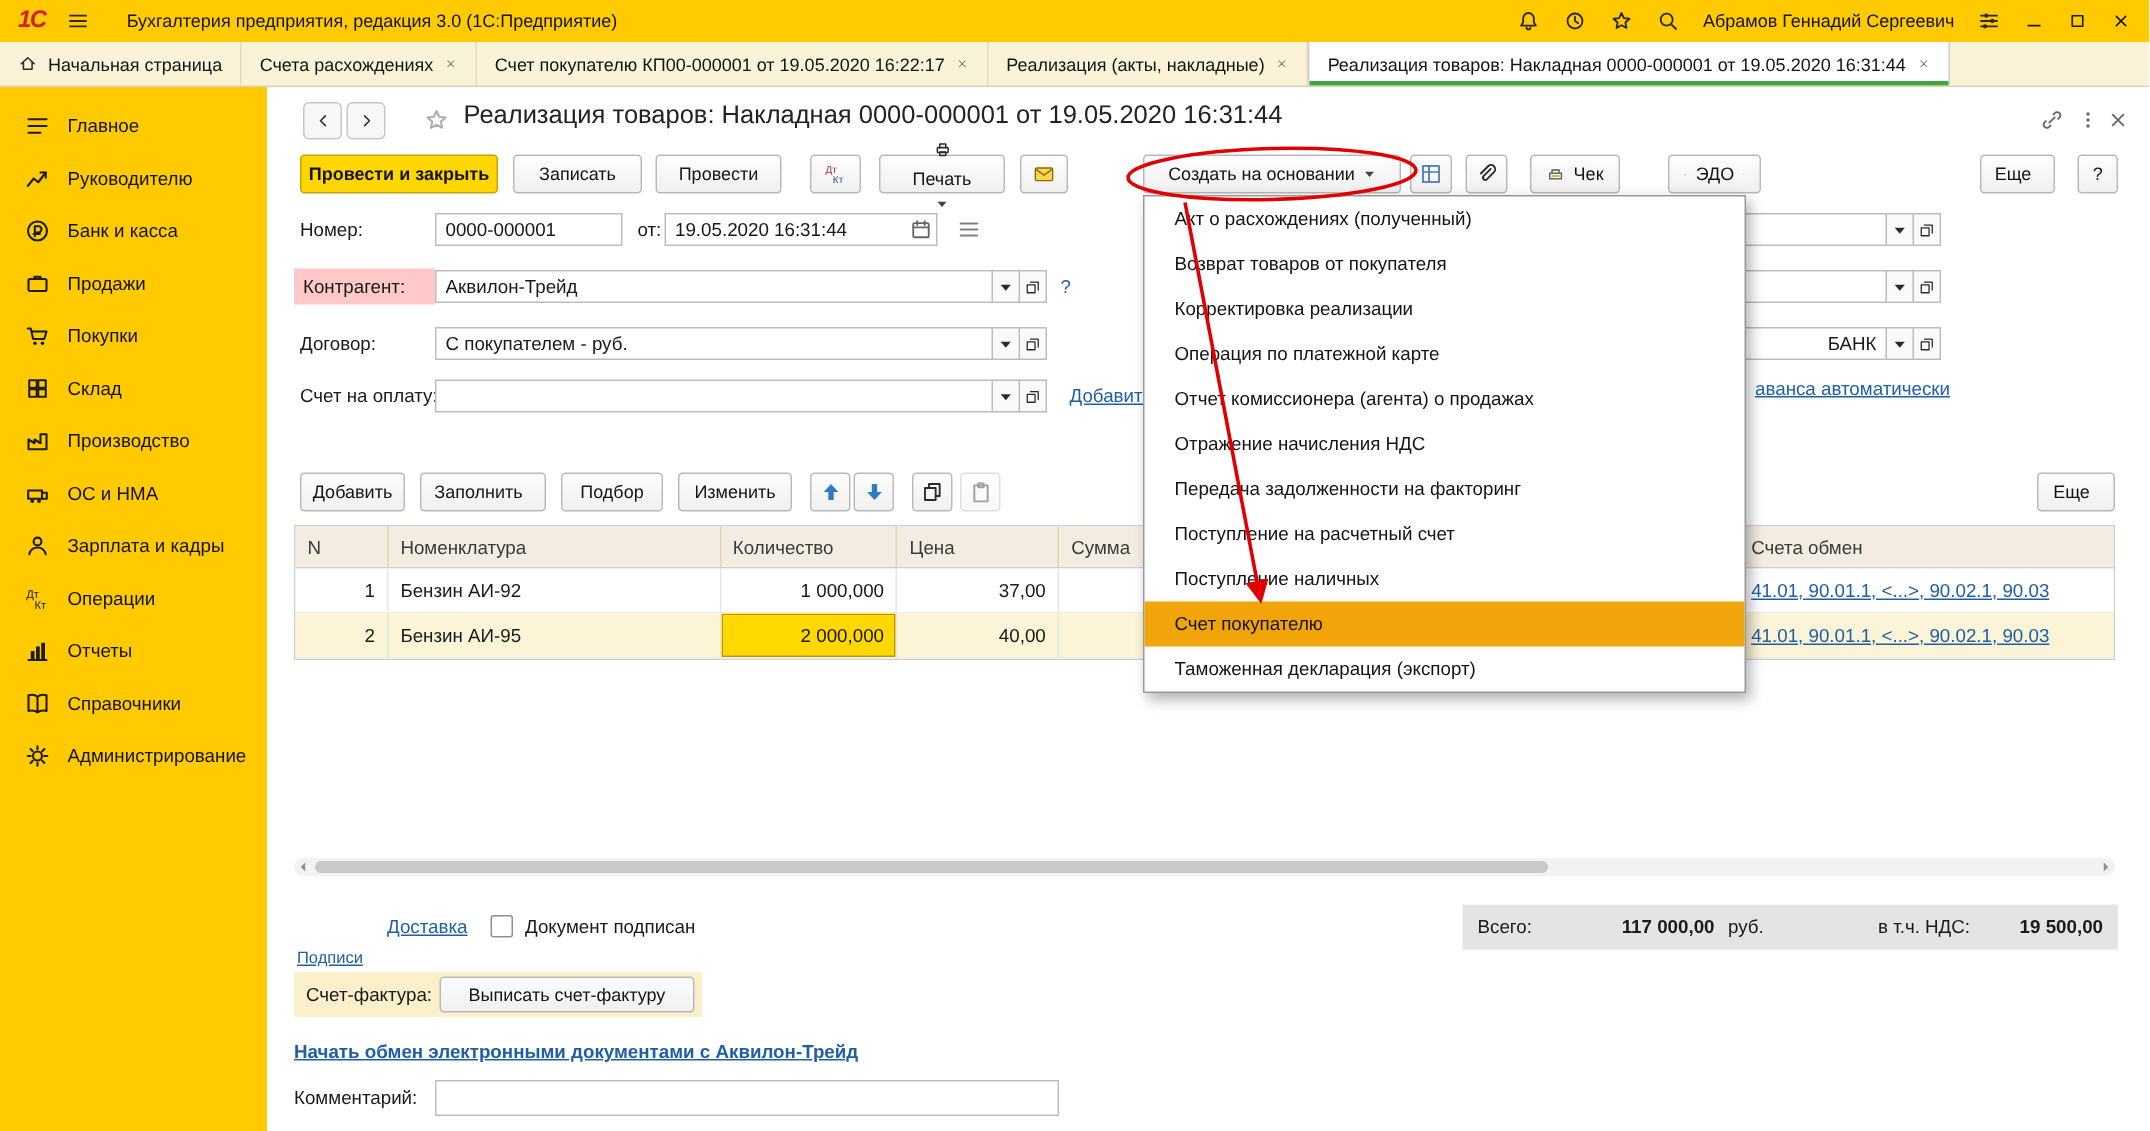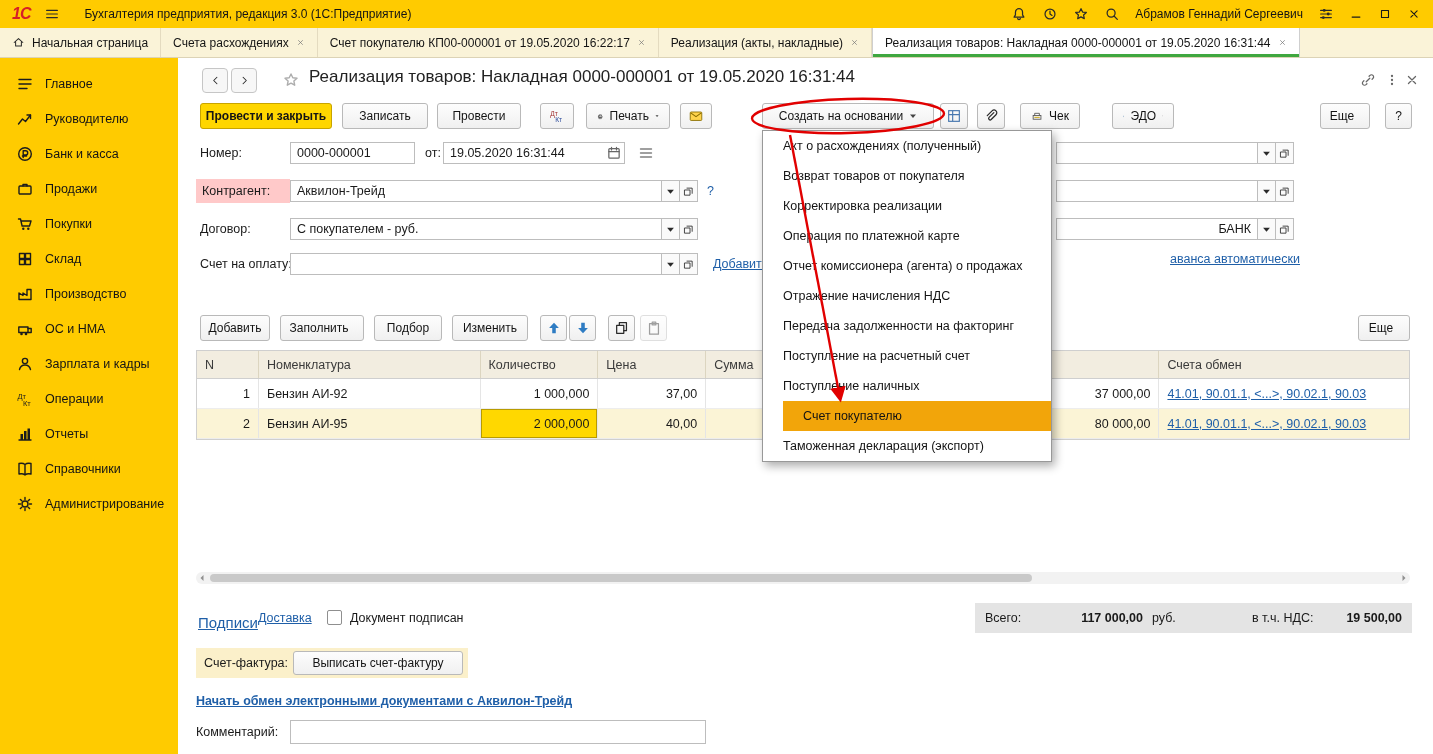--- a/index.html
+++ b/index.html
@@ -79,23 +79,23 @@
   #hthumb { position:absolute; left:14px; top:2px; width:822px; height:8px; background:#C9C9C9; border-radius:4px; cursor:pointer; }
   .scroll-arrow { position:absolute; top:2px; width:8px; height:8px; color:#909090; cursor:pointer; }
 
   
   .cb { position:absolute; width:15px; height:15px; border:1px solid #8F8F8F; border-radius:2px; background:#fff; cursor:pointer; }
   #totals { position:absolute; left:797px; top:545px; width:437px; height:30px; background:var(--totals-bar-gray,#E4E4E4); font-size:12.5px; }
   #totals span { position:absolute; top:0; line-height:30px; white-space:nowrap; }
   #invoice-strip { position:absolute; left:18px; top:590px; width:272px; height:30px; background:#FBF0CA; display:flex; align-items:center; padding-left:8px; font-size:12.5px; }
 
   
-  #dropdown { position:absolute; left:584px; top:72px; width:290px; background:#fff; border:1px solid #989898; box-shadow:3px 4px 9px rgba(0,0,0,.33); z-index:50; }
+  #dropdown { position:absolute; left:584px; top:72px; width:402px; background:#fff; border:1px solid #989898; box-shadow:3px 4px 9px rgba(0,0,0,.33); z-index:50; }
   .dd-item { height:30px; display:flex; align-items:center; padding:0 12px 0 20px; font-size:12.5px; color:#141414; cursor:pointer; white-space:nowrap; }
-  .dd-item.hl { background:var(--menu-highlight-orange,#F2A50A);margin-left:20px; }
+  .dd-item.hl { background:var(--menu-highlight-orange,#F2A50A); }
 
   
   #annotation { position:absolute; left:0; top:0; width:1255px; height:696px; z-index:60; pointer-events:none; }
 
   
   .rf { z-index:1; }
 </style>
 </head>
 <body>
 
@@ -439,21 +439,21 @@
         <span>Провести</span>
       </div>
     <div class="btn" style="left:362px;top:45px;width:34px;padding:0;">
         <span class="ico">
           <svg viewBox="0 0 18 18">
             <text x="1.5" y="8.5" font-size="7.5" fill="#A03030" font-family="Liberation Sans,sans-serif">Дт</text>
             <text x="7" y="16" font-size="7.5" fill="#304f9e" font-family="Liberation Sans,sans-serif">Кт</text>
           </svg>
         </span>
       </div>
-    <div class="btn" style="left:408px;top:45px;width:84px;">
+    <div class="btn" style="left:408px;top:45px;width:84px;flex-direction:column;">
         <span class="ico ico-sm">
           <svg viewBox="0 0 18 18">
             <g fill="none" stroke="currentColor" stroke-width="1.4" stroke-linecap="round" stroke-linejoin="round">
               <rect x="4" y="7.5" width="10" height="4.5" rx="0.8"></rect>
               <path d="M6.2 7.5V4.2h5.6v3.3M6.2 11.5h5.6v3.3H6.2z"></path>
             </g>
           </svg>
         </span>
         <span>Печать</span>
         <span class="ico caret">
@@ -786,21 +786,21 @@
           </svg>
         </span>
       <div id="hthumb"></div>
       <span class="ico scroll-arrow" style="right:2px;">
           <svg viewBox="0 0 8 8">
             <path d="M2.5 1l3 3-3 3z" fill="currentColor"></path>
           </svg>
         </span>
     </div>
 
-    <a class="pos-link link" style="left:20px;top:554px;font-size:15px;">Подписи</a>
+    <a class="pos-link link" style="left:20px;top:570px;font-size:11px;">Подписи</a>
     <a class="pos-link link" style="left:80px;top:549px;font-size:12.5px;">Доставка</a>
     <span class="cb" style="left:149px;top:552px;"></span>
     <span class="flabel" style="left:172px;top:549px;">Документ подписан</span>
 
     <div id="totals">
       <span style="left:10px;">Всего:</span>
       <span style="left:60px;width:108px;text-align:right;font-weight:700;">117 000,00</span>
       <span style="left:177px;">руб.</span>
       <span style="left:277px;">в т.ч. НДС:</span>
       <span style="right:10px;width:90px;text-align:right;font-weight:700;">19 500,00</span>

